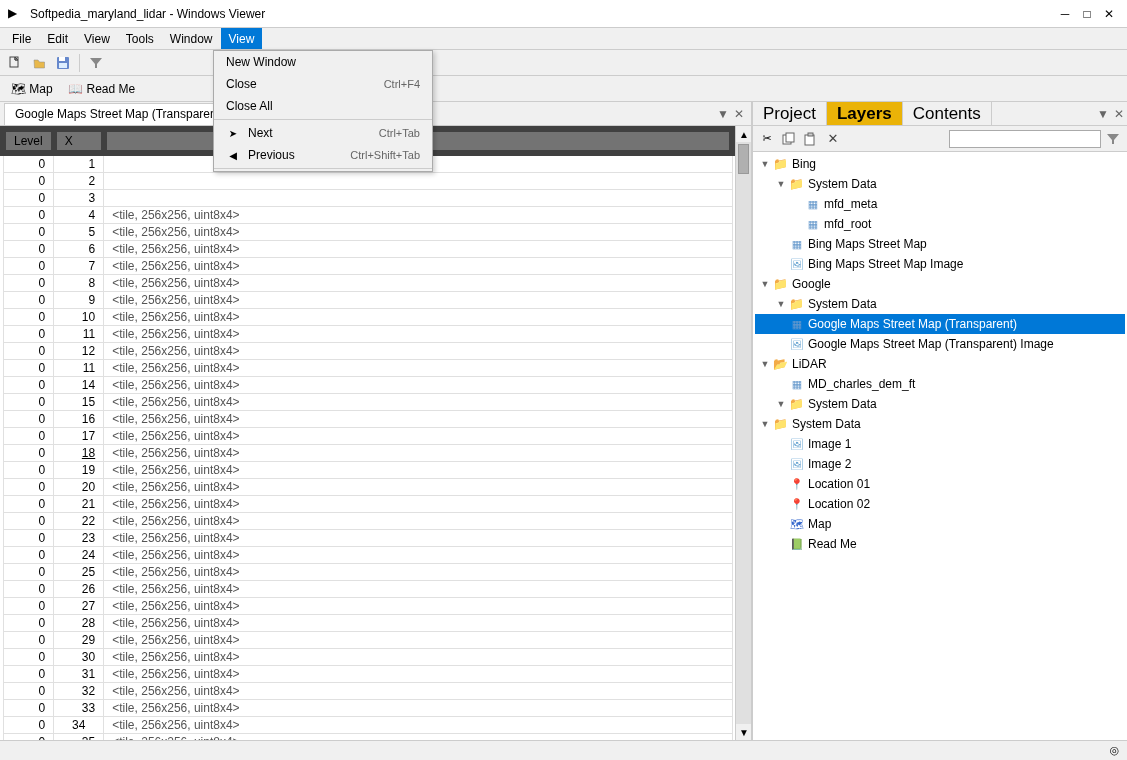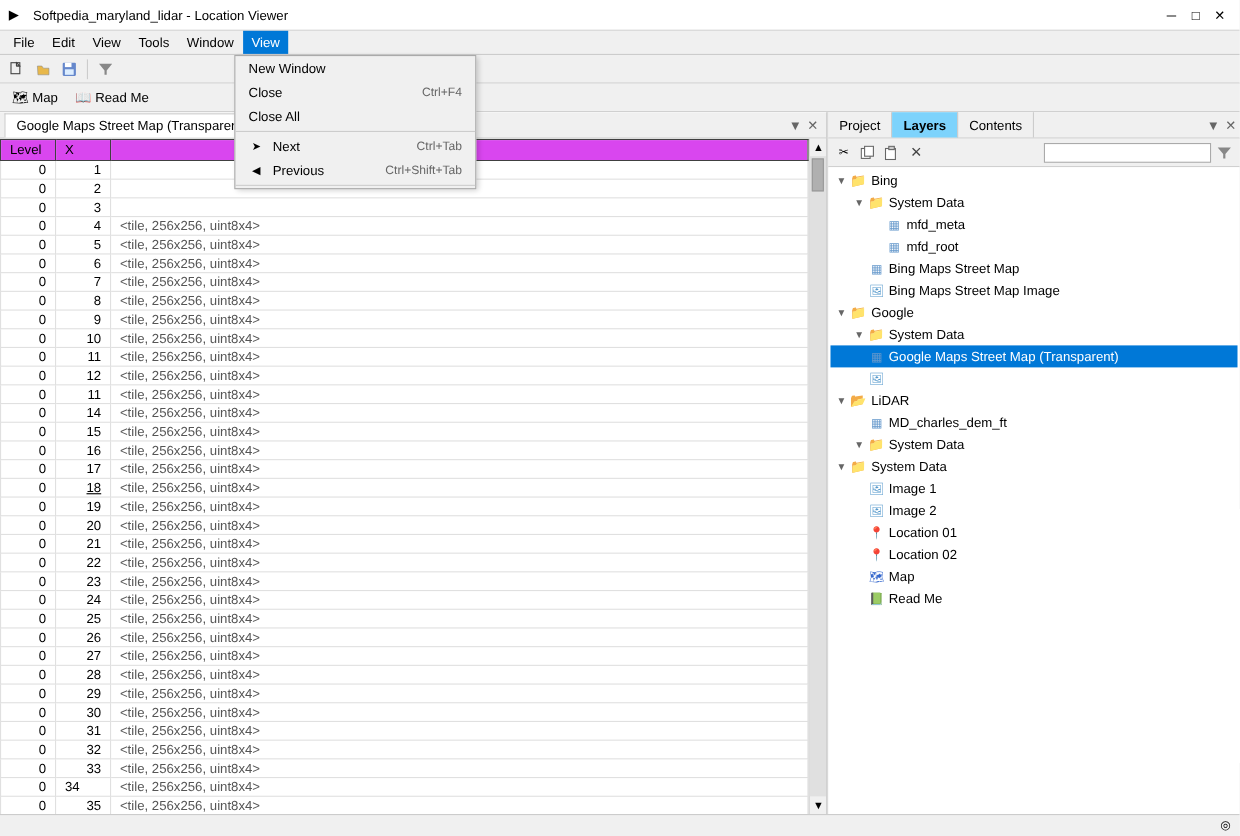--- a/index.html
+++ b/index.html
@@ -139,22 +139,22 @@
     .data-table-wrapper {
       flex: 1;
       overflow: auto;
     }
     .data-table {
       width: 100%;
       border-collapse: collapse;
       font-size: 12px;
     }
     .data-table thead th {
-      background: #d946ef;
-      border: 1px solid #404040;
+      background: #737373;
+      border: 6px solid #404040;
       padding: 2px 8px;
       text-align: left;
       position: sticky;
       top: 0;
       z-index: 1;
       font-weight: normal;
     }
     .data-table tbody td {
       border: 1px solid #e0e0e0;
       padding: 1px 8px;
@@ -178,27 +178,27 @@
     .right-tabs {
       display: flex;
       align-items: center;
       background: #f0f0f0;
       border-bottom: 1px solid #ccc;
       height: 24px;
     }
     .right-tab {
       padding: 2px 10px;
       cursor: pointer;
-      font-size: 12px;
+      font-size: 17px;
       height: 100%;
       display: flex;
       align-items: center;
       border-right: 1px solid #ccc;
     }
-    .right-tab.active { background: #7dd3fc; font-weight: bold; }
+    .right-tab.active { background: #eab308; font-weight: bold; }
 
     
     .right-toolbar {
       display: flex;
       align-items: center;
       background: #f0f0f0;
       border-bottom: 1px solid #ccc;
       height: 26px;
       padding: 0 4px;
       gap: 2px;
@@ -343,21 +343,21 @@
       background: #b0b0b0;
       border: 1px solid #999;
       margin: 2px;
     }
   </style>
 </head>
 <body>
 
 <div class="title-bar">
   <span class="title-bar-icon">▶</span>
-  <span class="title-bar-text">Softpedia_maryland_lidar - Location Viewer</span>
+  <span class="title-bar-text">Softpedia_maryland_lidar - Windows Viewer</span>
   <div class="title-bar-controls">
     <button class="title-bar-btn">─</button>
     <button class="title-bar-btn">□</button>
     <button class="title-bar-btn close">✕</button>
   </div>
 </div>
 
 <div class="menu-bar">
   <div class="menu-item">File</div>
   <div class="menu-item">Edit</div>
@@ -593,21 +593,21 @@
               <td style="text-align: right;">32</td>
               <td style="color: rgb(85, 85, 85);">&lt;tile, 256x256, uint8x4&gt;</td>
             </tr>
             <tr>
               <td style="text-align: right;">0</td>
               <td style="text-align: right;">33</td>
               <td style="color: rgb(85, 85, 85);">&lt;tile, 256x256, uint8x4&gt;</td>
             </tr>
             <tr>
               <td style="text-align: right;">0</td>
-              <td style="text-align: left;">34</td>
+              <td style="text-align: center;">34</td>
               <td style="color: rgb(85, 85, 85);">&lt;tile, 256x256, uint8x4&gt;</td>
             </tr>
             <tr>
               <td style="text-align: right;">0</td>
               <td style="text-align: right;">35</td>
               <td style="color: rgb(85, 85, 85);">&lt;tile, 256x256, uint8x4&gt;</td>
             </tr>
           </tbody>
       </table>
     </div>
@@ -729,20 +729,21 @@
             <span style="color:#6699cc; font-size:11px;">▦</span>
           </div>
           <span class="tree-label">Google Maps Street Map (Transparent)</span>
         </div>
         <div class="tree-item">
           <div style="width: 16px; flex-shrink: 0;"></div>
           <div class="tree-expand"></div>
           <div class="tree-icon">
             <span style="color:#5599cc; font-size:11px;">🖼</span>
           </div>
+          <span class="tree-label">Google Maps Street Map (Transparent) Image</span>
         </div>
         <div class="tree-item">
           <div style="width: 0px; flex-shrink: 0;"></div>
           <div class="tree-expand">▼</div>
           <div class="tree-icon">
             <span style="color:#cc9900; font-size:12px;">📂</span>
           </div>
           <span class="tree-label">LiDAR</span>
         </div>
         <div class="tree-item">

